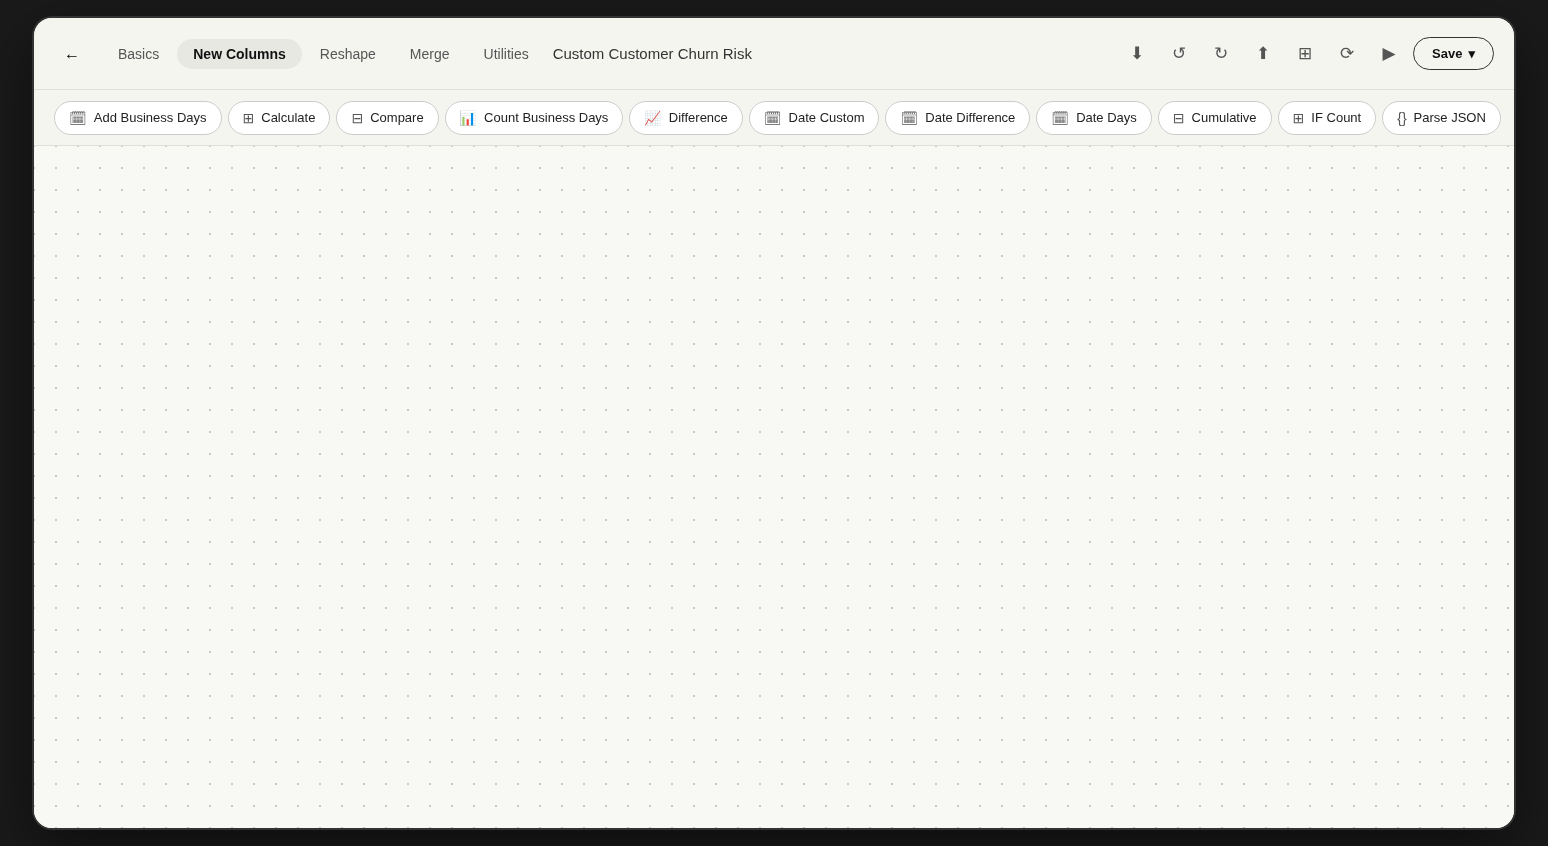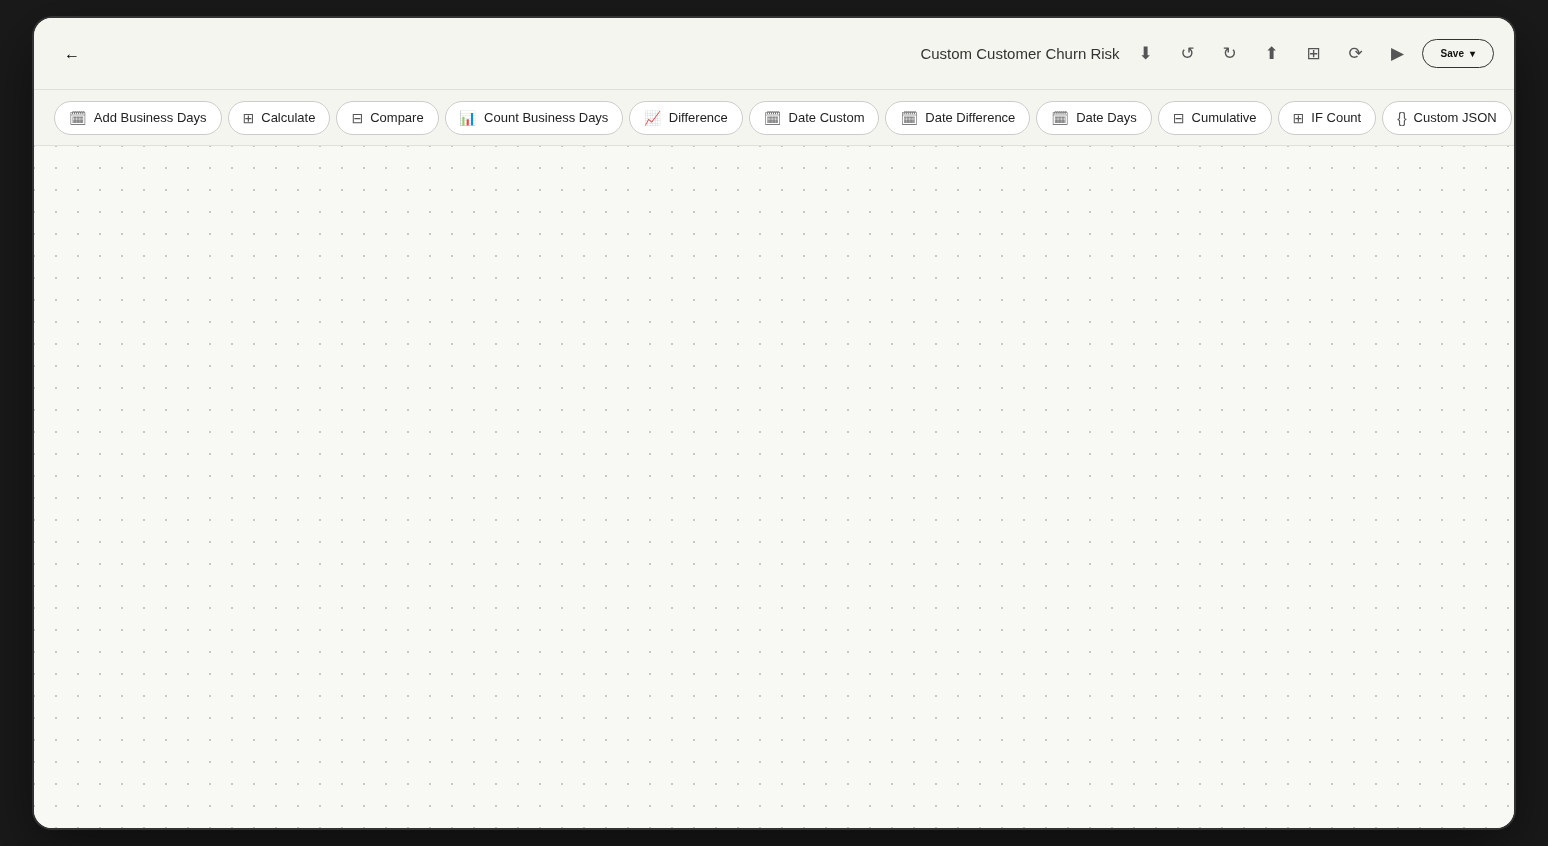--- a/index.html
+++ b/index.html
@@ -69,21 +69,21 @@
     }
 
     .nav-tab.active {
       background: #e8e8e3;
       color: #111;
       font-weight: 600;
     }
 
     .nav-title {
       flex: 1;
-      text-align: right;
+      text-align: left;
       font-size: 15px;
       font-weight: 500;
       color: #333;
     }
 
     .nav-actions {
       display: flex;
       align-items: center;
       gap: 6px;
     }
@@ -100,21 +100,21 @@
       font-size: 17px;
     }
 
     .save-btn {
       display: flex;
       align-items: center;
       gap: 6px;
       padding: 8px 18px;
       border: 1.5px solid #333;
       border-radius: 20px;
-      font-size: 10px;
+      font-size: 13px;
       font-weight: 600;
       cursor: pointer;
       background: transparent;
       color: #111;
       white-space: nowrap;
     }
 
     
     .tool-bar {
       display: flex;
@@ -168,20 +168,27 @@
 </head>
 <body>
 
 <div class="device-frame">
 
   <div class="nav-bar">
     <div class="back-btn">
       <span>←</span>
     </div>
 
+    <div class="nav-tabs">
+      <div class="nav-tab">Basics</div>
+      <div class="nav-tab active">New Columns</div>
+      <div class="nav-tab">Reshape</div>
+      <div class="nav-tab">Merge</div>
+      <div class="nav-tab">Utilities</div>
+    </div>
 
     <div class="nav-title">Custom Customer Churn Risk</div>
 
     <div class="nav-actions">
       <div class="icon-btn">
         <span>⬇</span>
       </div>
       <div class="icon-btn">
         <span>↺</span>
       </div>
@@ -243,21 +250,21 @@
     <button class="tool-btn">
       <span class="tool-icon">⊟</span>
       <span>Cumulative</span>
     </button>
     <button class="tool-btn">
       <span class="tool-icon">⊞</span>
       <span>IF Count</span>
     </button>
     <button class="tool-btn">
       <span class="tool-icon">{}</span>
-      <span>Custom JSON</span>
+      <span>Parse JSON</span>
     </button>
   </div>
 
   <div class="canvas-area">
     <div class="dot-grid"></div>
   </div>
 
 </div>
 
 </body></html>

